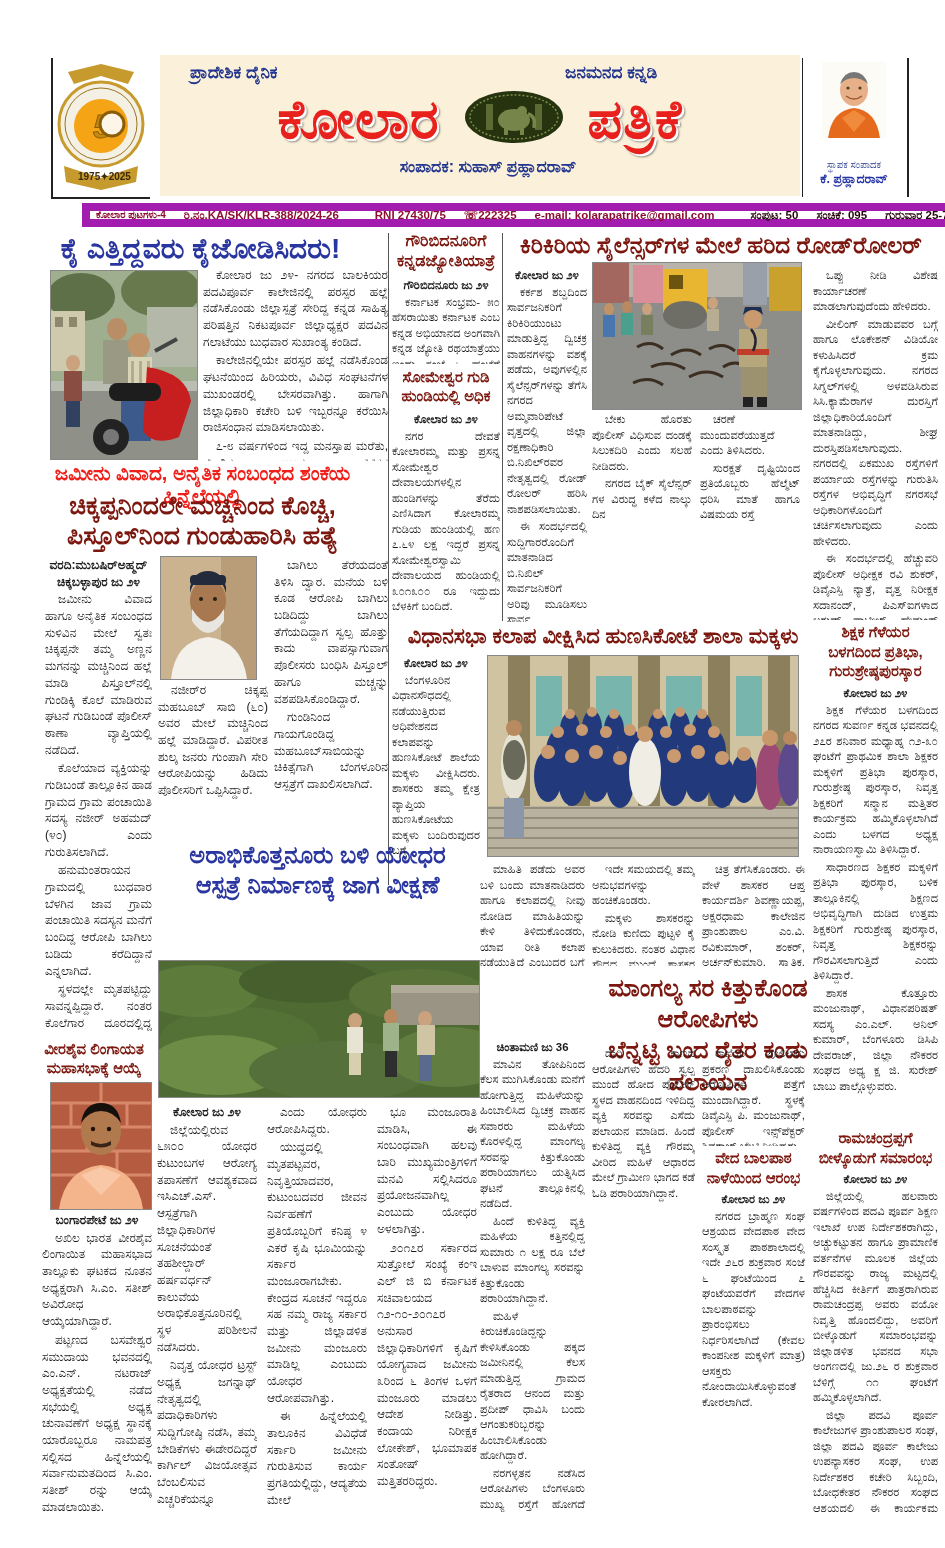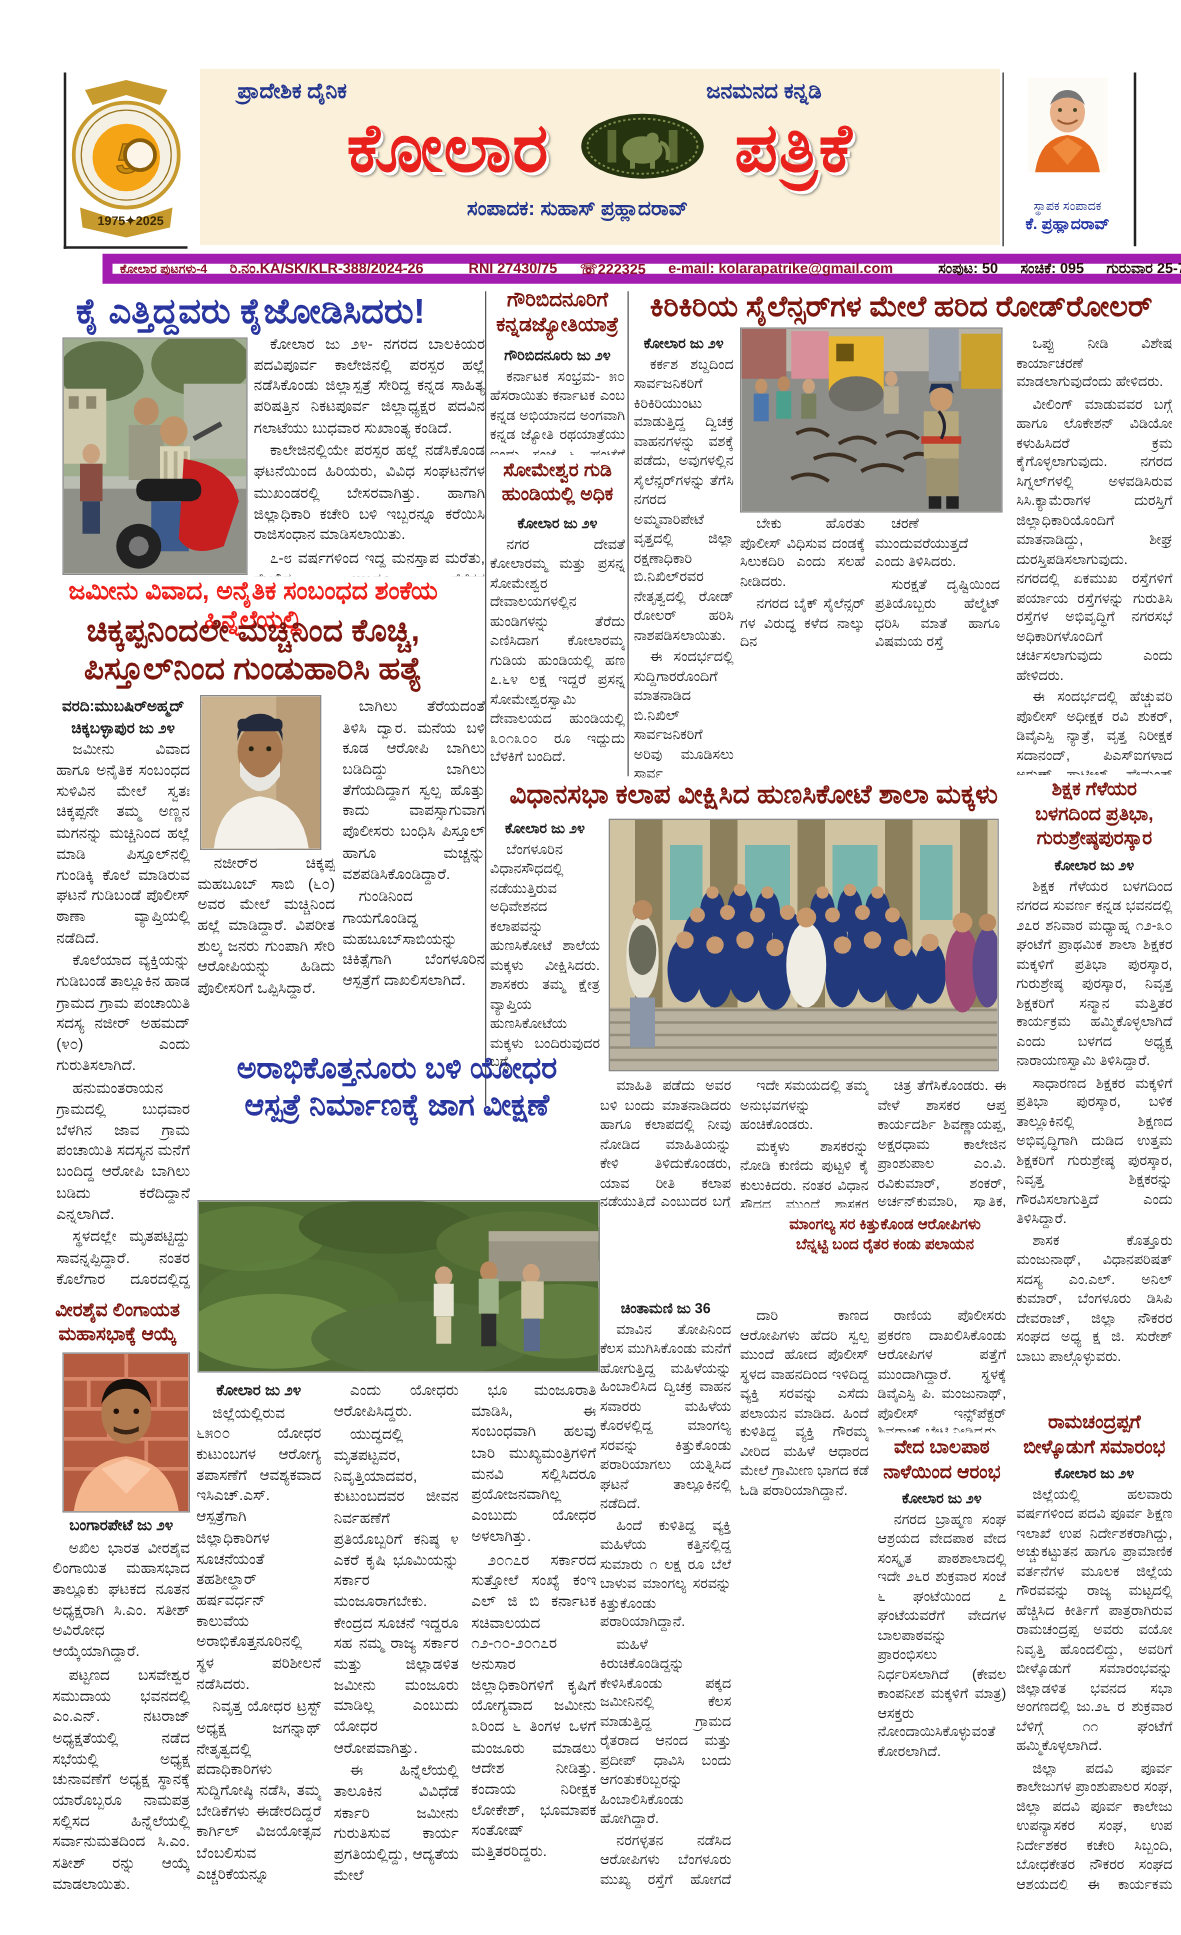--- a/index.html
+++ b/index.html
@@ -6,21 +6,21 @@
   #page{position:relative;width:945px;height:1548px;background:#ffffff;margin:0 auto;
         font-family:"Liberation Sans",sans-serif;overflow:hidden;}
   .abs{position:absolute;}
 
   
   .mast-bg{left:160px;top:55px;width:640px;height:141px;background:#fbf1da;}
   .tagline{color:#23368f;font-weight:bold;font-size:17px;}
   .mast-title-row{left:160px;top:83px;width:640px;height:72px;display:flex;align-items:center;justify-content:center;gap:24px;}
   .mast-title{color:#e8211d;font-weight:bold;font-size:54px;line-height:1;
               text-shadow:2px 2px 0 #ffffff,3px 3px 2px rgba(60,60,60,.55);letter-spacing:1px;}
-  .editor-line{left:142px;top:158px;width:640px;text-align:center;color:#23368f;font-weight:bold;font-size:16px;}
+  .editor-line{left:168px;top:158px;width:640px;text-align:center;color:#23368f;font-weight:bold;font-size:16px;}
   .frame-l{left:51px;top:58px;width:97px;height:139px;border-left:2px solid #222;border-bottom:2px solid #222;}
   .frame-r{left:802px;top:58px;width:104px;height:139px;border-left:1.5px solid #222;border-right:2px solid #222;}
   .founder-box{left:806px;top:62px;width:96px;height:132px;text-align:center;}
   .founder-label{color:#23368f;font-size:10px;font-weight:normal;margin-top:17px;}
   .founder-name{color:#2334a5;font-size:12.5px;font-weight:bold;margin-top:1px;}
 
   
   .infobar{left:82px;top:203px;width:921px;height:24px;border:8px solid #a21caf;background:#fff;
            display:flex;align-items:center;padding:0 6px;box-sizing:border-box;gap:18px;white-space:nowrap;}
   .infobar span{color:#8e1030;font-weight:bold;font-size:11.5px;}
@@ -458,21 +458,21 @@
         <p>ಇದೇ ಸಮಯದಲ್ಲಿ ತಮ್ಮ ಅನುಭವಗಳನ್ನು ಹಂಚಿಕೊಂಡರು.</p>
         <p>ಮಕ್ಕಳು ಶಾಸಕರನ್ನು ನೋಡಿ ಕುಣಿದು ಪುಟ್ಟಳಿ ಕೈ ಕುಲುಕಿದರು. ನಂತರ ವಿಧಾನ ಸೌಧದ ಮುಂದೆ ಶಾಸಕರ ಜೊತೆ ಎಲ್ಲ ಮಕ್ಕಳು ಛಾಯಾ</p>
       </div>
   </div>
   <div class="col small" style="left:702px;top:862px;width:103px;height:104px;">
     <div>
         <p>ಚಿತ್ರ ತೆಗೆಸಿಕೊಂಡರು. ಈ ವೇಳೆ ಶಾಸಕರ ಆಪ್ತ ಕಾರ್ಯದರ್ಶಿ ಶಿವಣ್ಣಾಯಪ್ಪ, ಅಕ್ಷರಧಾಮ ಕಾಲೇಜಿನ ಪ್ರಾಂಶುಪಾಲ ಎಂ.ವಿ. ರವಿಕುಮಾರ್, ಶಂಕರ್, ಅರ್ಚನ್‌ಕುಮಾರಿ, ಸ್ವಾತಿಕ, ಹರ್ಷಿತ್ ಮುಂತಾದವರು ಉಪಸ್ಥಿತರಿದ್ದರು.</p>
       </div>
   </div>
 
-  <div class="abs h-maroon" style="left:608px;top:972px;width:200px;font-size:12px;line-height:1.3;">
+  <div class="abs h-maroon" style="left:608px;top:972px;width:200px;font-size:24px;line-height:1.3;">
     <div>ಮಾಂಗಲ್ಯ ಸರ ಕಿತ್ತುಕೊಂಡ ಆರೋಪಿಗಳು</div>
     <div>ಬೆನ್ನಟ್ಟಿ ಬಂದ ರೈತರ ಕಂಡು ಪಲಾಯನ</div>
   </div>
   <div class="col small" style="left:480px;top:1040px;width:105px;height:472px;">
     <p class="dateline">ಚಿಂತಾಮಣಿ ಜು 36</p>
     <div>
         <p>ಮಾವಿನ ತೋಪಿನಿಂದ ಕೆಲಸ ಮುಗಿಸಿಕೊಂಡು ಮನೆಗೆ ಹೋಗುತ್ತಿದ್ದ ಮಹಿಳೆಯನ್ನು ಹಿಂಬಾಲಿಸಿದ ದ್ವಿಚಕ್ರ ವಾಹನ ಸವಾರರು ಮಹಿಳೆಯ ಕೊರಳಲ್ಲಿದ್ದ ಮಾಂಗಲ್ಯ ಸರವನ್ನು ಕಿತ್ತುಕೊಂಡು ಪರಾರಿಯಾಗಲು ಯತ್ನಿಸಿದ ಘಟನೆ ತಾಲ್ಲೂಕಿನಲ್ಲಿ ನಡೆದಿದೆ.</p>
         <p>ಹಿಂದೆ ಕುಳಿತಿದ್ದ ವ್ಯಕ್ತಿ ಮಹಿಳೆಯ ಕತ್ತಿನಲ್ಲಿದ್ದ ಸುಮಾರು ೧ ಲಕ್ಷ ರೂ ಬೆಲೆ ಬಾಳುವ ಮಾಂಗಲ್ಯ ಸರವನ್ನು ಕಿತ್ತುಕೊಂಡು ಪರಾರಿಯಾಗಿದ್ದಾನೆ.</p>
         <p>ಮಹಿಳೆ ಕಿರುಚಿಕೊಂಡಿದ್ದನ್ನು ಕೇಳಿಸಿಕೊಂಡು ಪಕ್ಕದ ಜಮೀನಿನಲ್ಲಿ ಕೆಲಸ ಮಾಡುತ್ತಿದ್ದ ಗ್ರಾಮದ ರೈತರಾದ ಆನಂದ ಮತ್ತು ಪ್ರದೀಪ್ ಧಾವಿಸಿ ಬಂದು ಆಗಂತುಕರಿಬ್ಬರನ್ನು ಹಿಂಬಾಲಿಸಿಕೊಂಡು ಹೋಗಿದ್ದಾರೆ.</p>
         <p>ನರಗಳ್ಳತನ ನಡೆಸಿದ ಆರೋಪಿಗಳು ಬೆಂಗಳೂರು ಮುಖ್ಯ ರಸ್ತೆಗೆ ಹೋಗದೆ ಚಾವರ ಗ್ರಾಮದ ರಸ್ತೆಯ</p>

